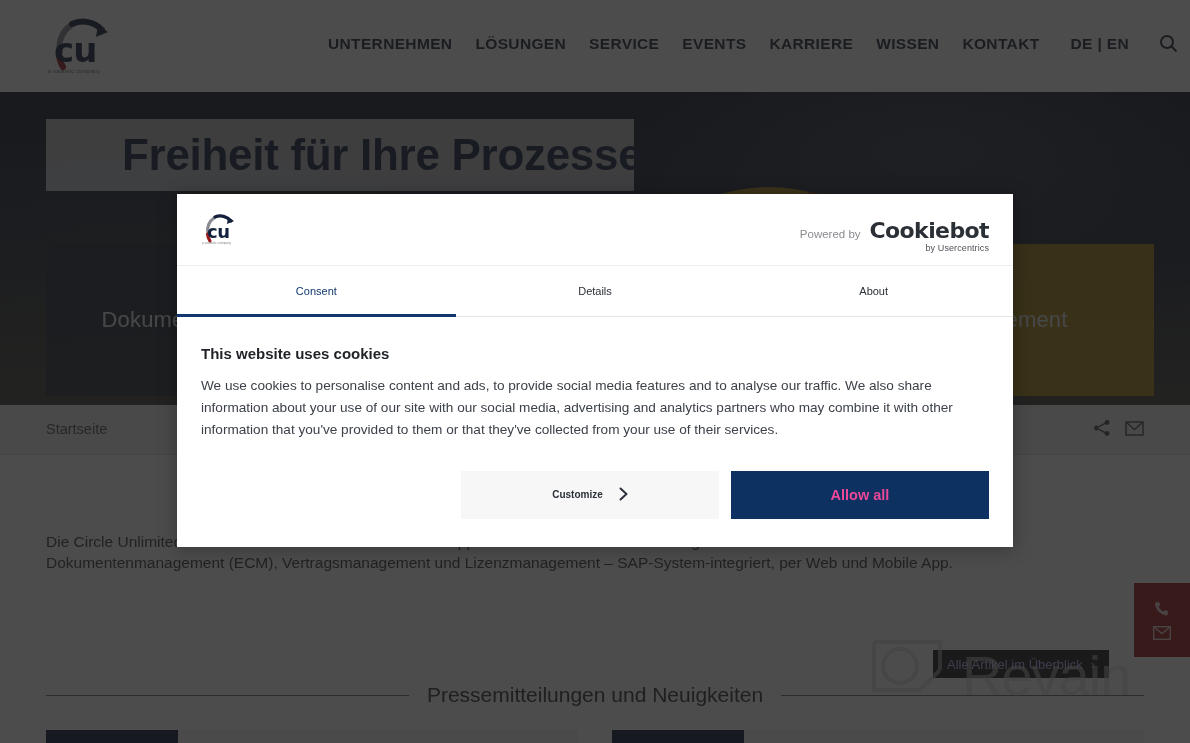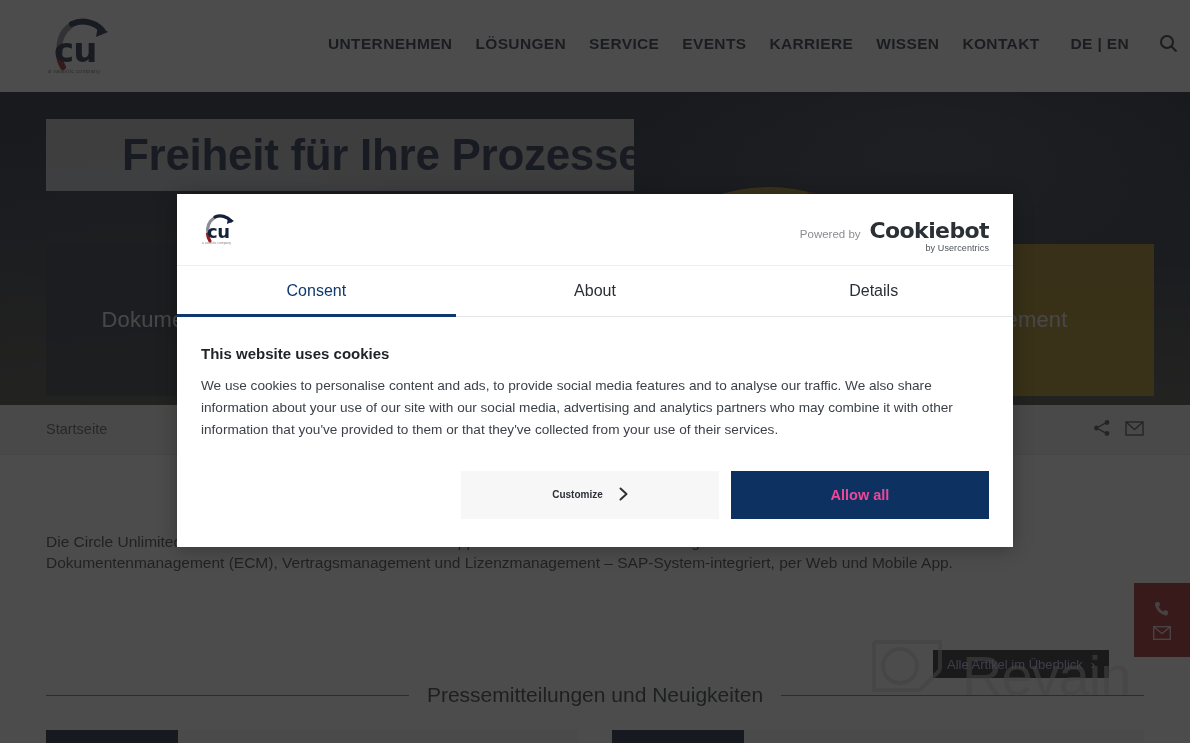--- a/index.html
+++ b/index.html
@@ -224,21 +224,21 @@
     font-size: 9px; color: #4e5359; letter-spacing: .1px;
     align-self: flex-end; margin-top: 1px;
   }
 
   .dlg-tabs {
     height: 51px; flex: none;
     display: flex; border-bottom: 1px solid #e6e6e6;
   }
   .dlg-tab {
     flex: 1; display: flex; align-items: center; justify-content: center;
-    font-size: 16px; color: #2a2f36; cursor: pointer; position: relative;
+    font-size: 11px; color: #2a2f36; cursor: pointer; position: relative;
   }
   .dlg-tab.active { color: #10386e; font-weight: normal; }
   .dlg-tab.active::after {
     content: ""; position: absolute; left: 0; right: 0; bottom: -1px;
     height: 3px; background: #10386e;
   }
 
   .dlg-body { flex: 1; padding: 28px 24px 0 24px; }
   .dlg-h { font-size: 15px; font-weight: bold; color: #1f2328; margin-bottom: 13px; }
   .dlg-p { font-size: 13.6px; line-height: 22px; color: #3c4149; }
@@ -399,22 +399,22 @@
       <div class="powered-label">Powered by</div>
       <div class="cb-wrap">
         <div class="cb-name">Cookiebot</div>
         <div class="cb-sub">by Usercentrics</div>
       </div>
     </div>
   </div>
 
   <div class="dlg-tabs">
     <div class="dlg-tab active">Consent</div>
+    <div class="dlg-tab">Details</div>
     <div class="dlg-tab">About</div>
-    <div class="dlg-tab">Details</div>
   </div>
 
   <div class="dlg-body">
     <div class="dlg-h">This website uses cookies</div>
     <div class="dlg-p">We use cookies to personalise content and ads, to provide social media features and to analyse our traffic. We also share information about your use of our site with our social media, advertising and analytics partners who may combine it with other information that you've provided to them or that they've collected from your use of their services.</div>
   </div>
 
   <div class="dlg-foot">
     <div class="btn-custom">
       <span>Customize</span>

